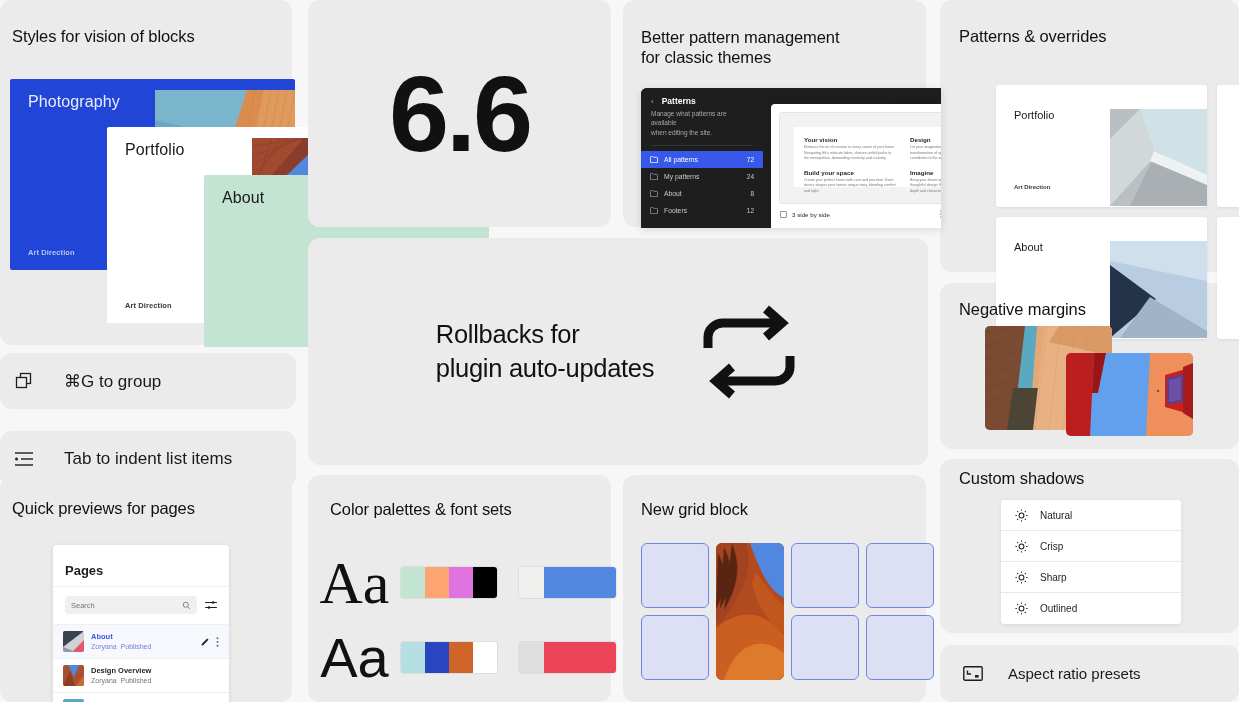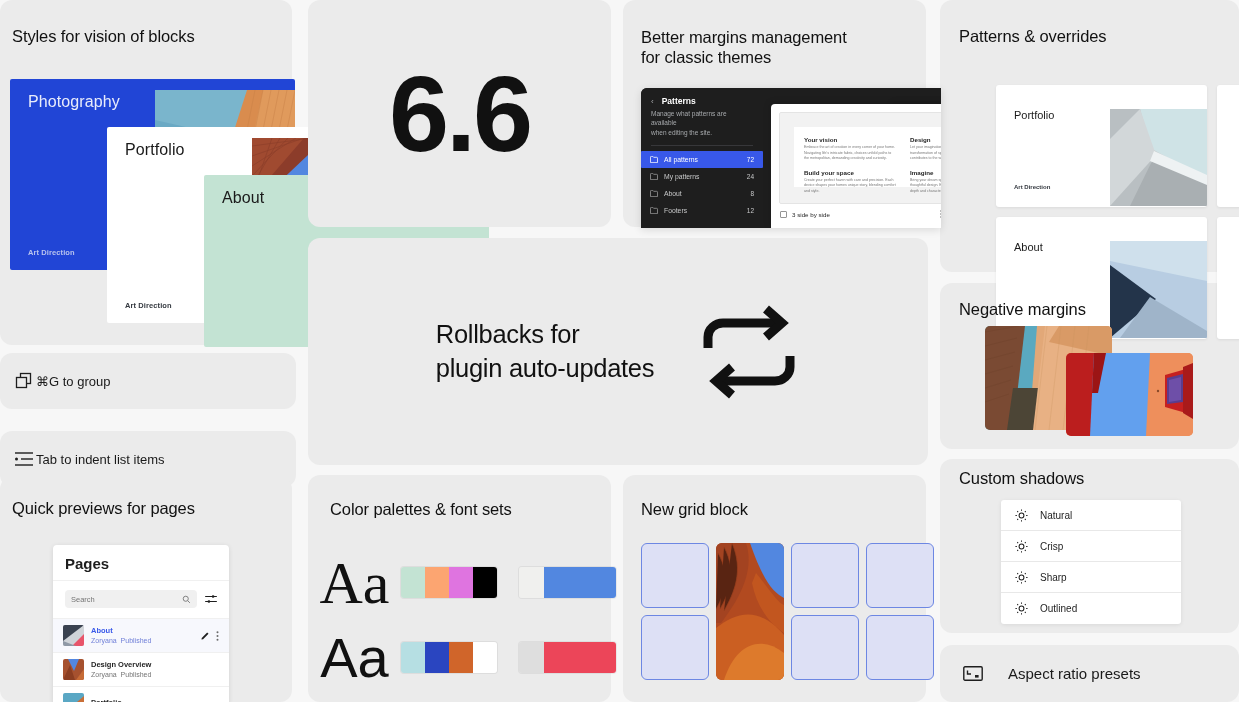--- a/index.html
+++ b/index.html
@@ -68,32 +68,32 @@
   .pill {
     position: absolute;
     background: #ebebeb;
     border-radius: 12px;
     display: flex; align-items: center;
   }
   #pill-group { left: 0px; top: 353px; width: 296px; height: 56px; }
   #pill-indent { left: 0px; top: 431px; width: 296px; height: 56px; }
   .pill-icon { width: 24px; height: 24px; margin-left: 12px; flex: 0 0 auto;
                display: flex; align-items: center; justify-content: center; }
-  .pill-label { font-size: 13px; color: #1a1a1a; }
+  .pill-label { margin-left: 28px; font-size: 17px; color: #1a1a1a; }
 
   #card-quickprev { left: 0px; top: 477px; width: 292px; height: 225px; }
 
   .pages-panel {
     position: absolute; left: 53px; top: 545px;
     width: 176px; height: 160px;
     background: #ffffff; border-radius: 4px;
     box-shadow: 0 1px 5px rgba(0,0,0,0.10);
     overflow: hidden;
   }
-  .pages-head { padding: 10px 12px 8px 12px; font-size: 15px; font-weight: 700; color: #1e1e1e; }
+  .pages-head { padding: 10px 12px 8px 12px; font-size: 13px; font-weight: 700; color: #1e1e1e; margin-top: 8px; }
   .pages-search-row {
     display: flex; align-items: center; gap: 8px;
     padding: 4px 12px 10px 12px;
     border-top: 1px solid #f0f0f0;
     padding-top: 9px;
   }
   .pages-search {
     flex: 1; height: 18px; background: #f0f0f0; border-radius: 4px;
     display: flex; align-items: center; justify-content: space-between;
     padding: 0 6px; font-size: 7.5px; color: #767676;
@@ -470,21 +470,21 @@
       <g stroke="#8c3a18" stroke-width="0.7" opacity="0.45">
         <path d="M2 10 C16 34 6 56 0 66"></path>
           <path d="M8 4 C22 30 12 52 4 66"></path>
         <path d="M16 0 C28 28 18 50 8 68"></path>
       </g>
     </svg>
   </div>
 
   <div class="card" id="card-pattern"></div>
   <div class="card-title" style="position:absolute;left:641px;top:27px;z-index:3;line-height:1.22">
-    <div>Better margins management</div>
+    <div>Better pattern management</div>
     <div>for classic themes</div>
   </div>
   <div class="pat-shot" style="left:641px;z-index:3">
     <div class="pat-side">
       <div class="pat-backrow">
         <span class="pat-back">‹</span>
         <span class="pat-title">Patterns</span>
       </div>
       <div class="pat-desc">
         <div>Manage what patterns are available</div>

